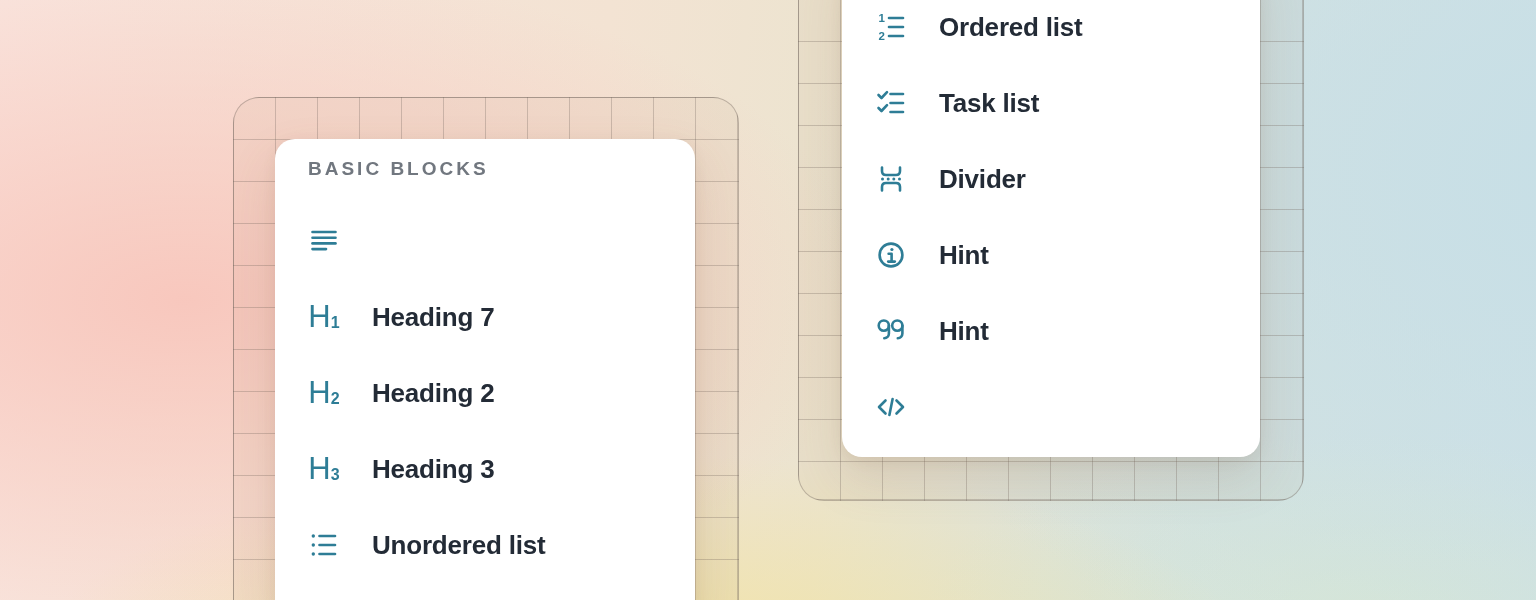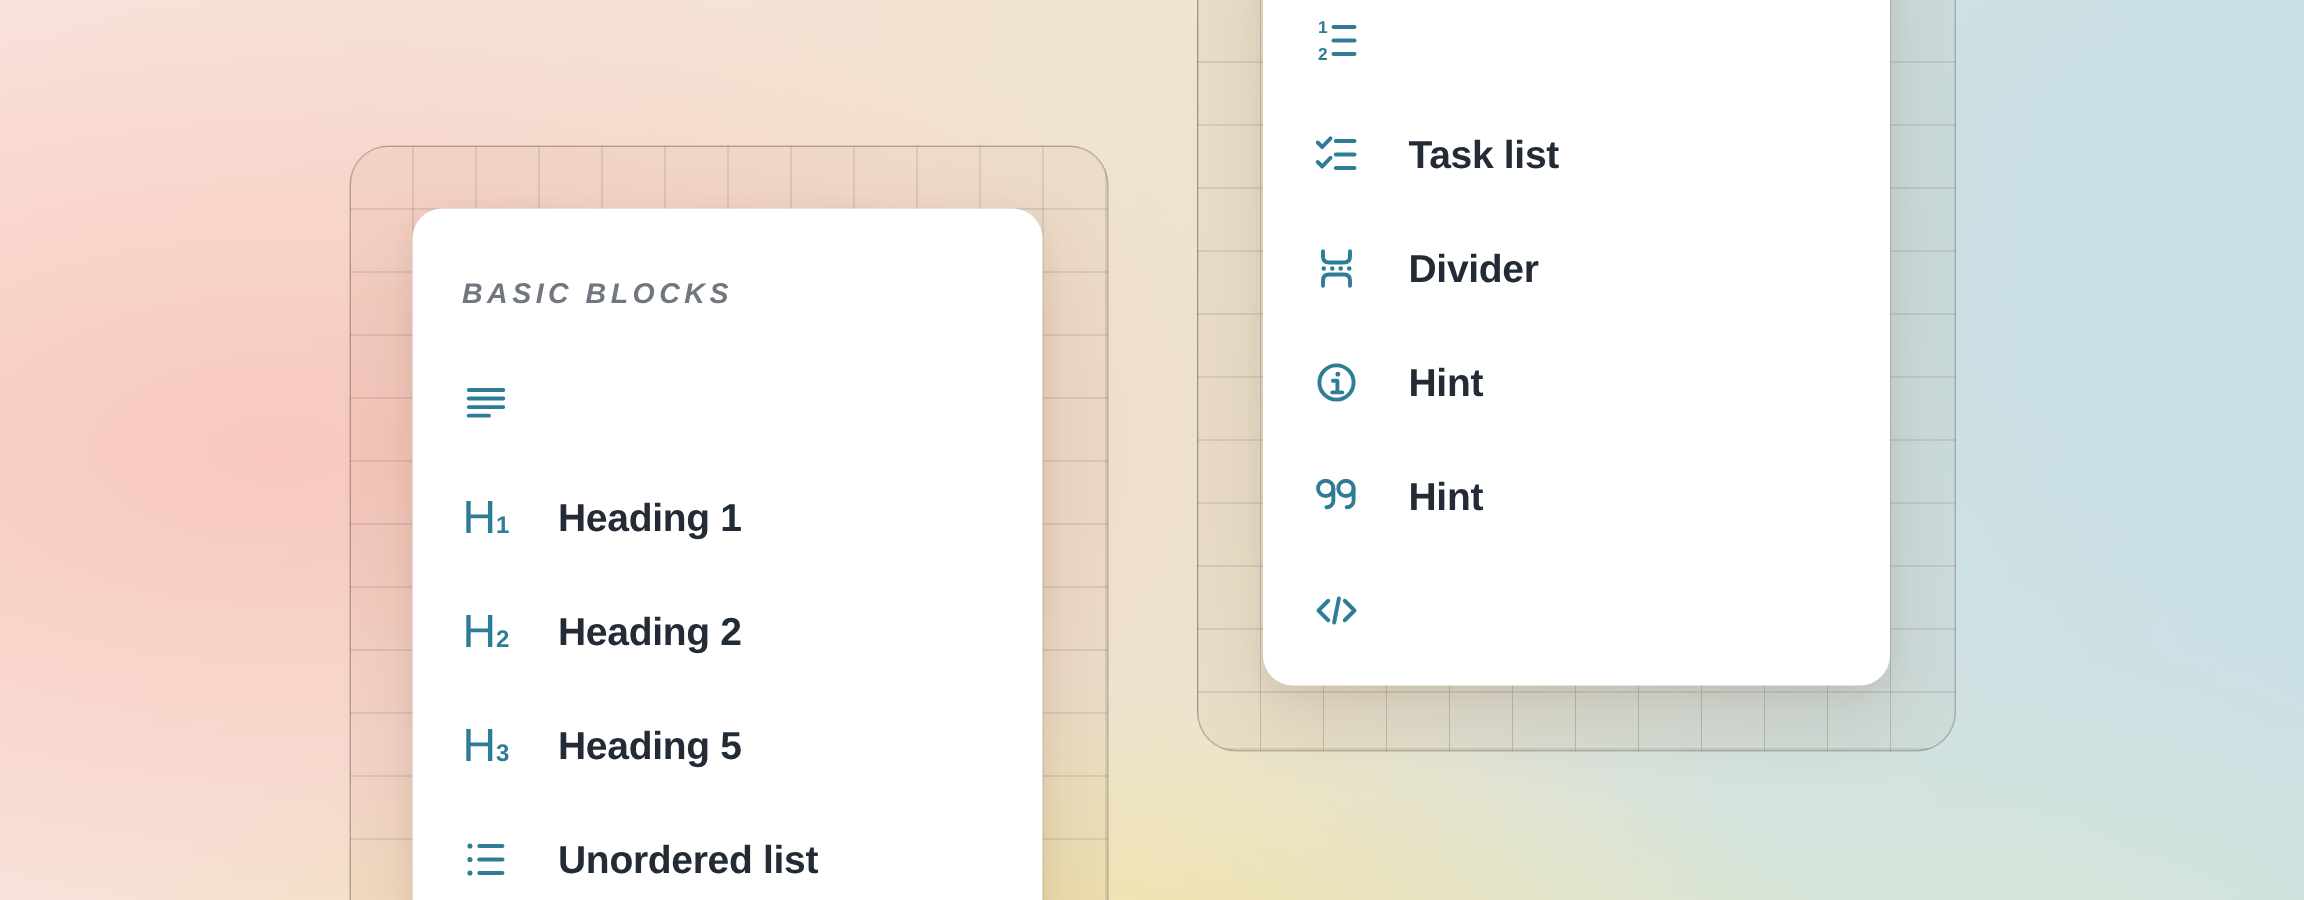--- a/index.html
+++ b/index.html
@@ -31,23 +31,23 @@
 
   
   .card{
     position:absolute;background:var(--card-bg,#fff);border-radius:20px;
     box-shadow:0 22px 48px rgba(140,100,70,0.16), 0 4px 14px rgba(120,90,70,0.08);
   }
   .card-left{left:275px;top:139px;width:420px;height:480px;}
   .card-right{left:842px;top:-49px;width:418px;height:506px;}
 
   .section-label{
-    margin:47px 0 0 33px;
+    margin:19px 0 0 33px;
     font-size:19px;font-weight:700;letter-spacing:3px;
-    color:var(--section-label,#71777f);line-height:22px;font-style:italic;
+    color:var(--section-label,#71777f);line-height:22px;
   }
   .card-left .menu-items{margin-top:23px;}
   .card-right .menu-items{margin-top:38px;}
 
   .menu-item{
     height:76px;display:flex;align-items:center;
     padding-left:33px;gap:32px;cursor:pointer;
   }
   .menu-item .icon{
     width:32px;height:32px;flex:0 0 32px;
@@ -85,39 +85,39 @@
             </svg>
           </span>
         </div>
         <div class="menu-item">
           <span class="icon">
             <span class="h-wrap">
               <span class="h-cap">H</span>
               <span class="h-sub">1</span>
             </span>
           </span>
-          <span class="label">Heading 1</span>
+          <span class="label">Heading 7</span>
         </div>
         <div class="menu-item">
           <span class="icon">
             <span class="h-wrap">
               <span class="h-cap">H</span>
               <span class="h-sub">2</span>
             </span>
           </span>
           <span class="label">Heading 2</span>
         </div>
         <div class="menu-item">
           <span class="icon">
             <span class="h-wrap">
               <span class="h-cap">H</span>
               <span class="h-sub">3</span>
             </span>
           </span>
-          <span class="label">Heading 5</span>
+          <span class="label">Heading 3</span>
         </div>
         <div class="menu-item">
           <span class="icon">
             <svg viewBox="0 0 32 32" fill="none" stroke="currentColor" stroke-width="2.6" stroke-linecap="round" stroke-linejoin="round">
     <circle cx="5.3" cy="7" r="1.7" fill="currentColor" stroke="none"></circle>
     <circle cx="5.3" cy="16" r="1.7" fill="currentColor" stroke="none"></circle>
     <circle cx="5.3" cy="25" r="1.7" fill="currentColor" stroke="none"></circle>
     <line x1="11.5" y1="7" x2="27" y2="7"></line>
               <line x1="11.5" y1="16" x2="27" y2="16"></line>
     <line x1="11.5" y1="25" x2="27" y2="25"></line>
@@ -133,20 +133,21 @@
         <div class="menu-item">
           <span class="icon">
             <svg viewBox="0 0 32 32" fill="none" stroke="currentColor" stroke-width="2.6" stroke-linecap="round" stroke-linejoin="round">
     <text x="10" y="11" text-anchor="end" font-size="11.5" font-weight="700" fill="currentColor" stroke="none" font-family="inherit">1</text>
     <text x="10" y="28.8" text-anchor="end" font-size="11.5" font-weight="700" fill="currentColor" stroke="none" font-family="inherit">2</text>
     <line x1="14" y1="7" x2="28" y2="7"></line>
               <line x1="14" y1="16" x2="28" y2="16"></line>
     <line x1="14" y1="25" x2="28" y2="25"></line>
             </svg>
           </span>
+          <span class="label">Ordered list</span>
         </div>
         <div class="menu-item">
           <span class="icon">
             <svg viewBox="0 0 32 32" fill="none" stroke="currentColor" stroke-width="2.6" stroke-linecap="round" stroke-linejoin="round">
     <path d="M3.5 8 l3 3 L12 5.2"></path>
               <path d="M3.5 21 l3 3 L12 18.2"></path>
     <line x1="15.5" y1="7" x2="28" y2="7"></line>
               <line x1="15.5" y1="16" x2="28" y2="16"></line>
     <line x1="15.5" y1="25" x2="28" y2="25"></line>
             </svg>

